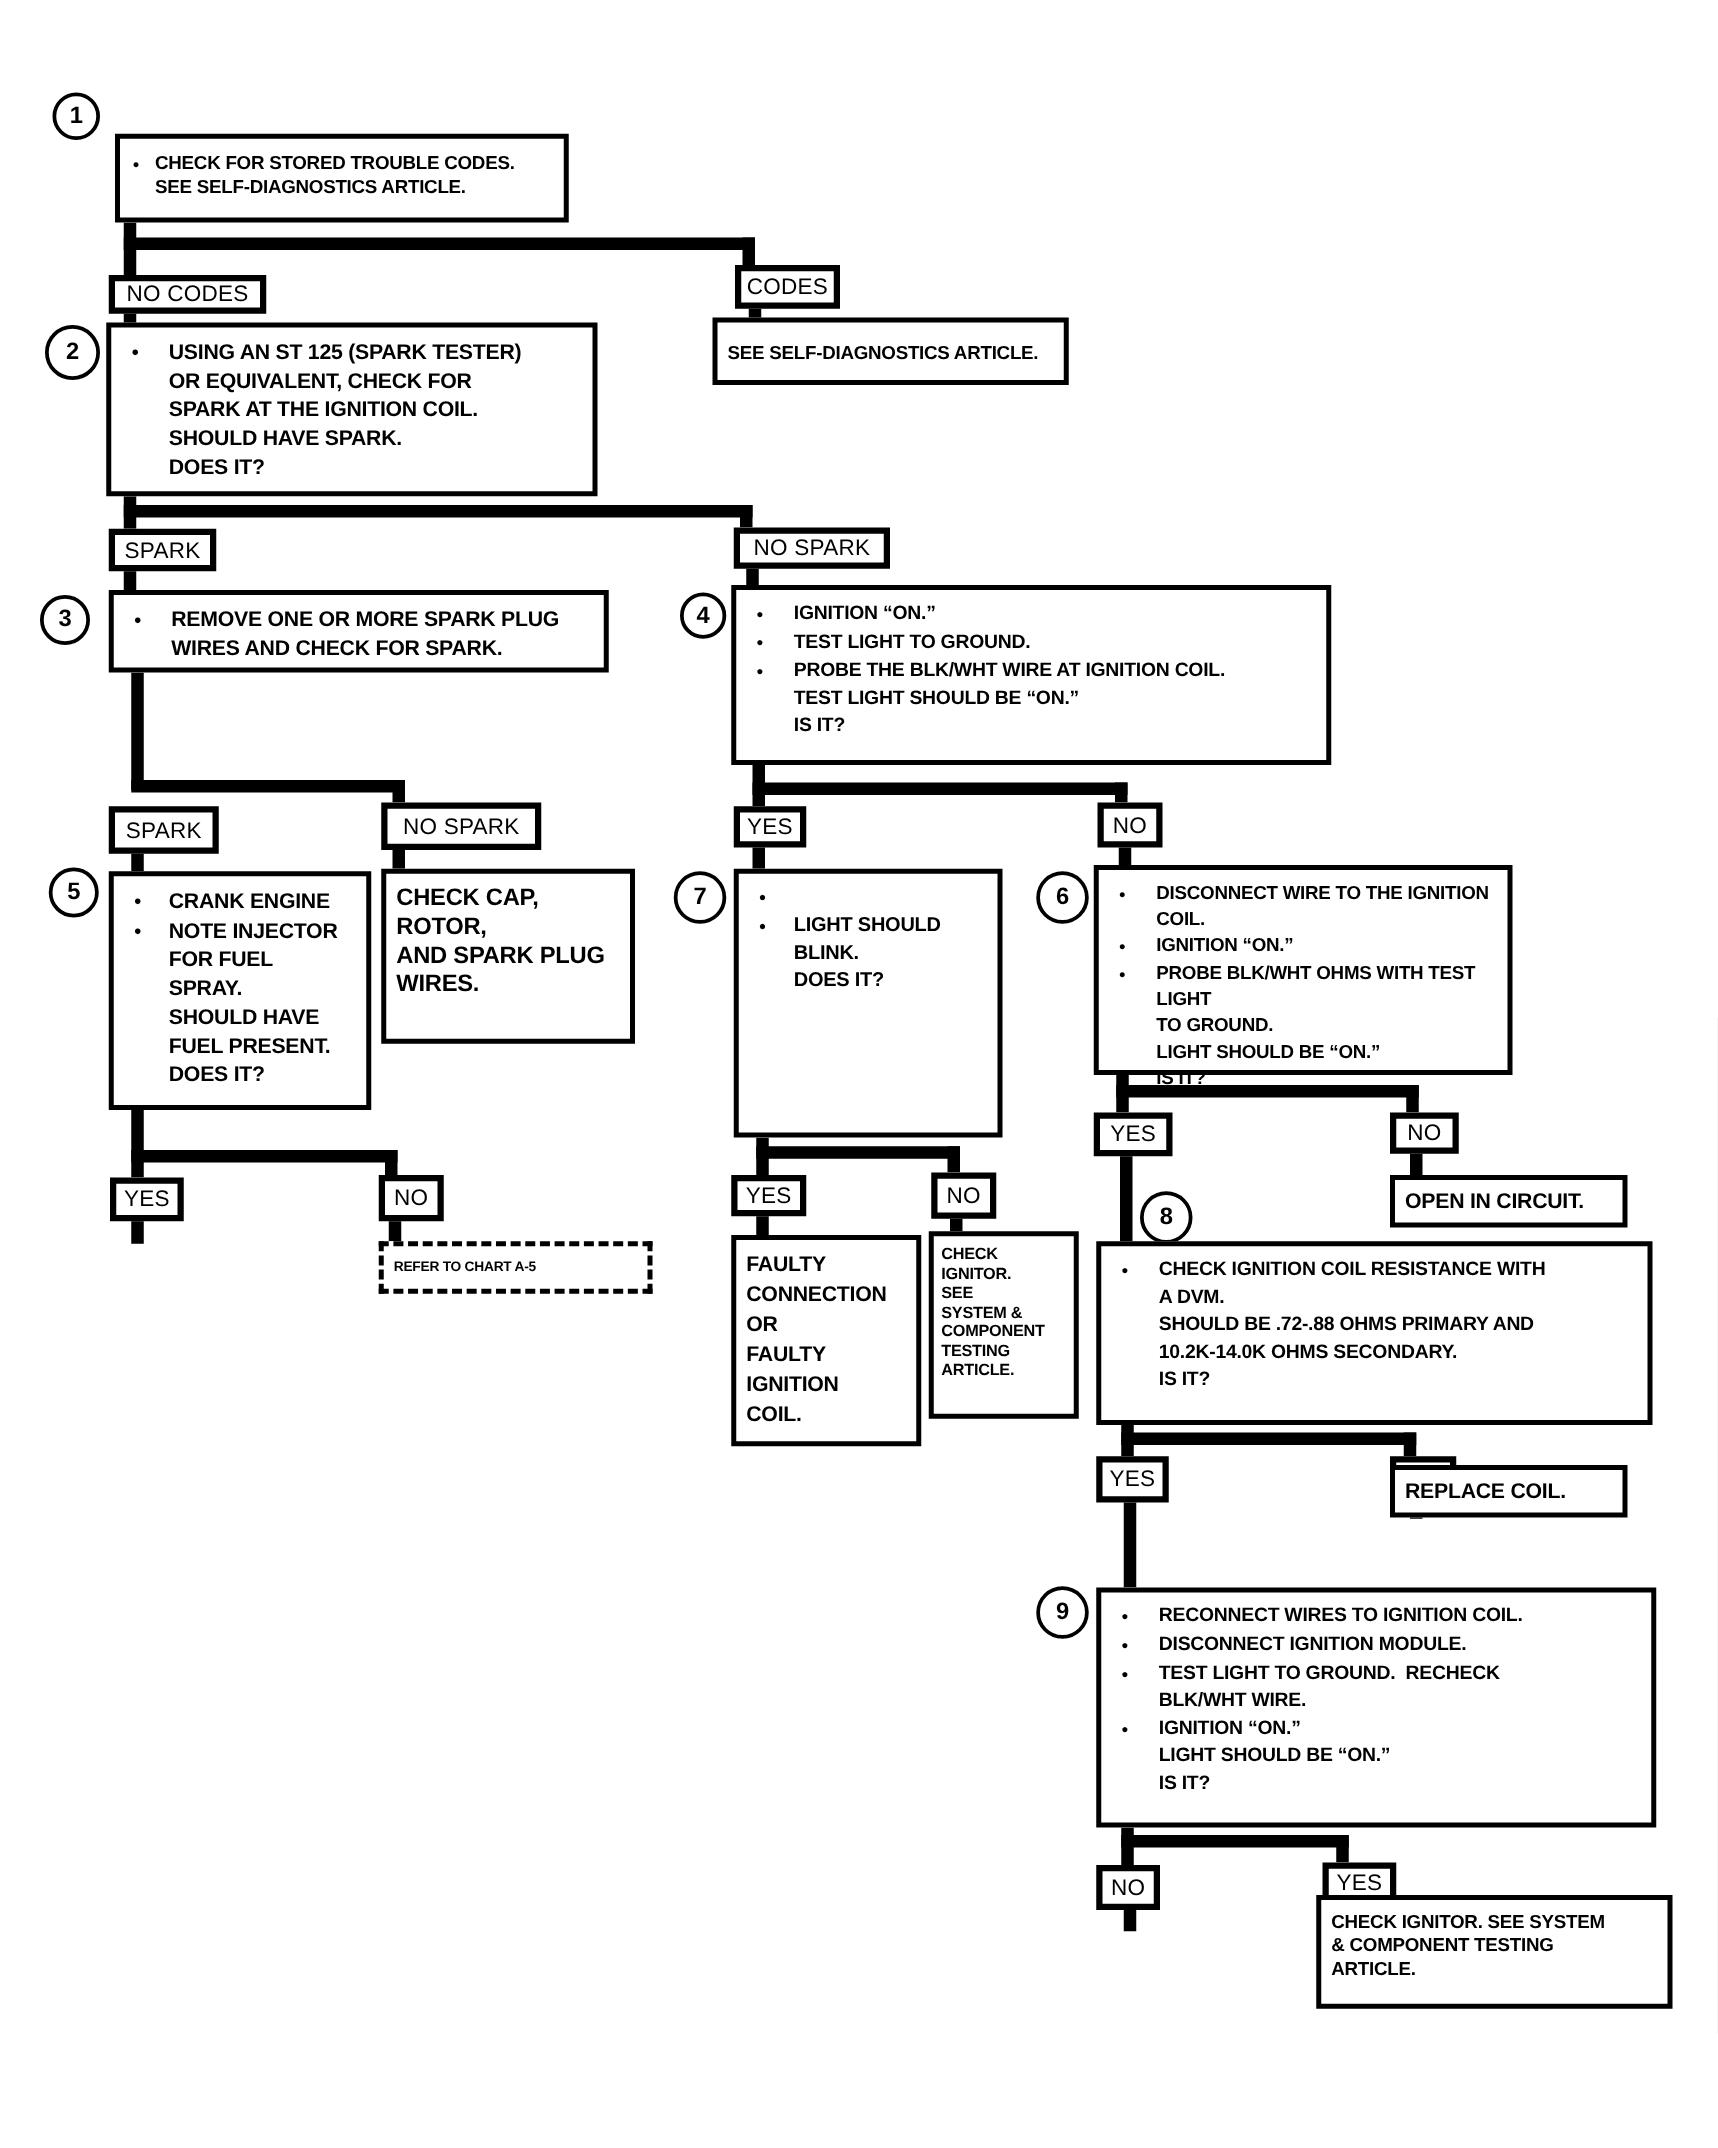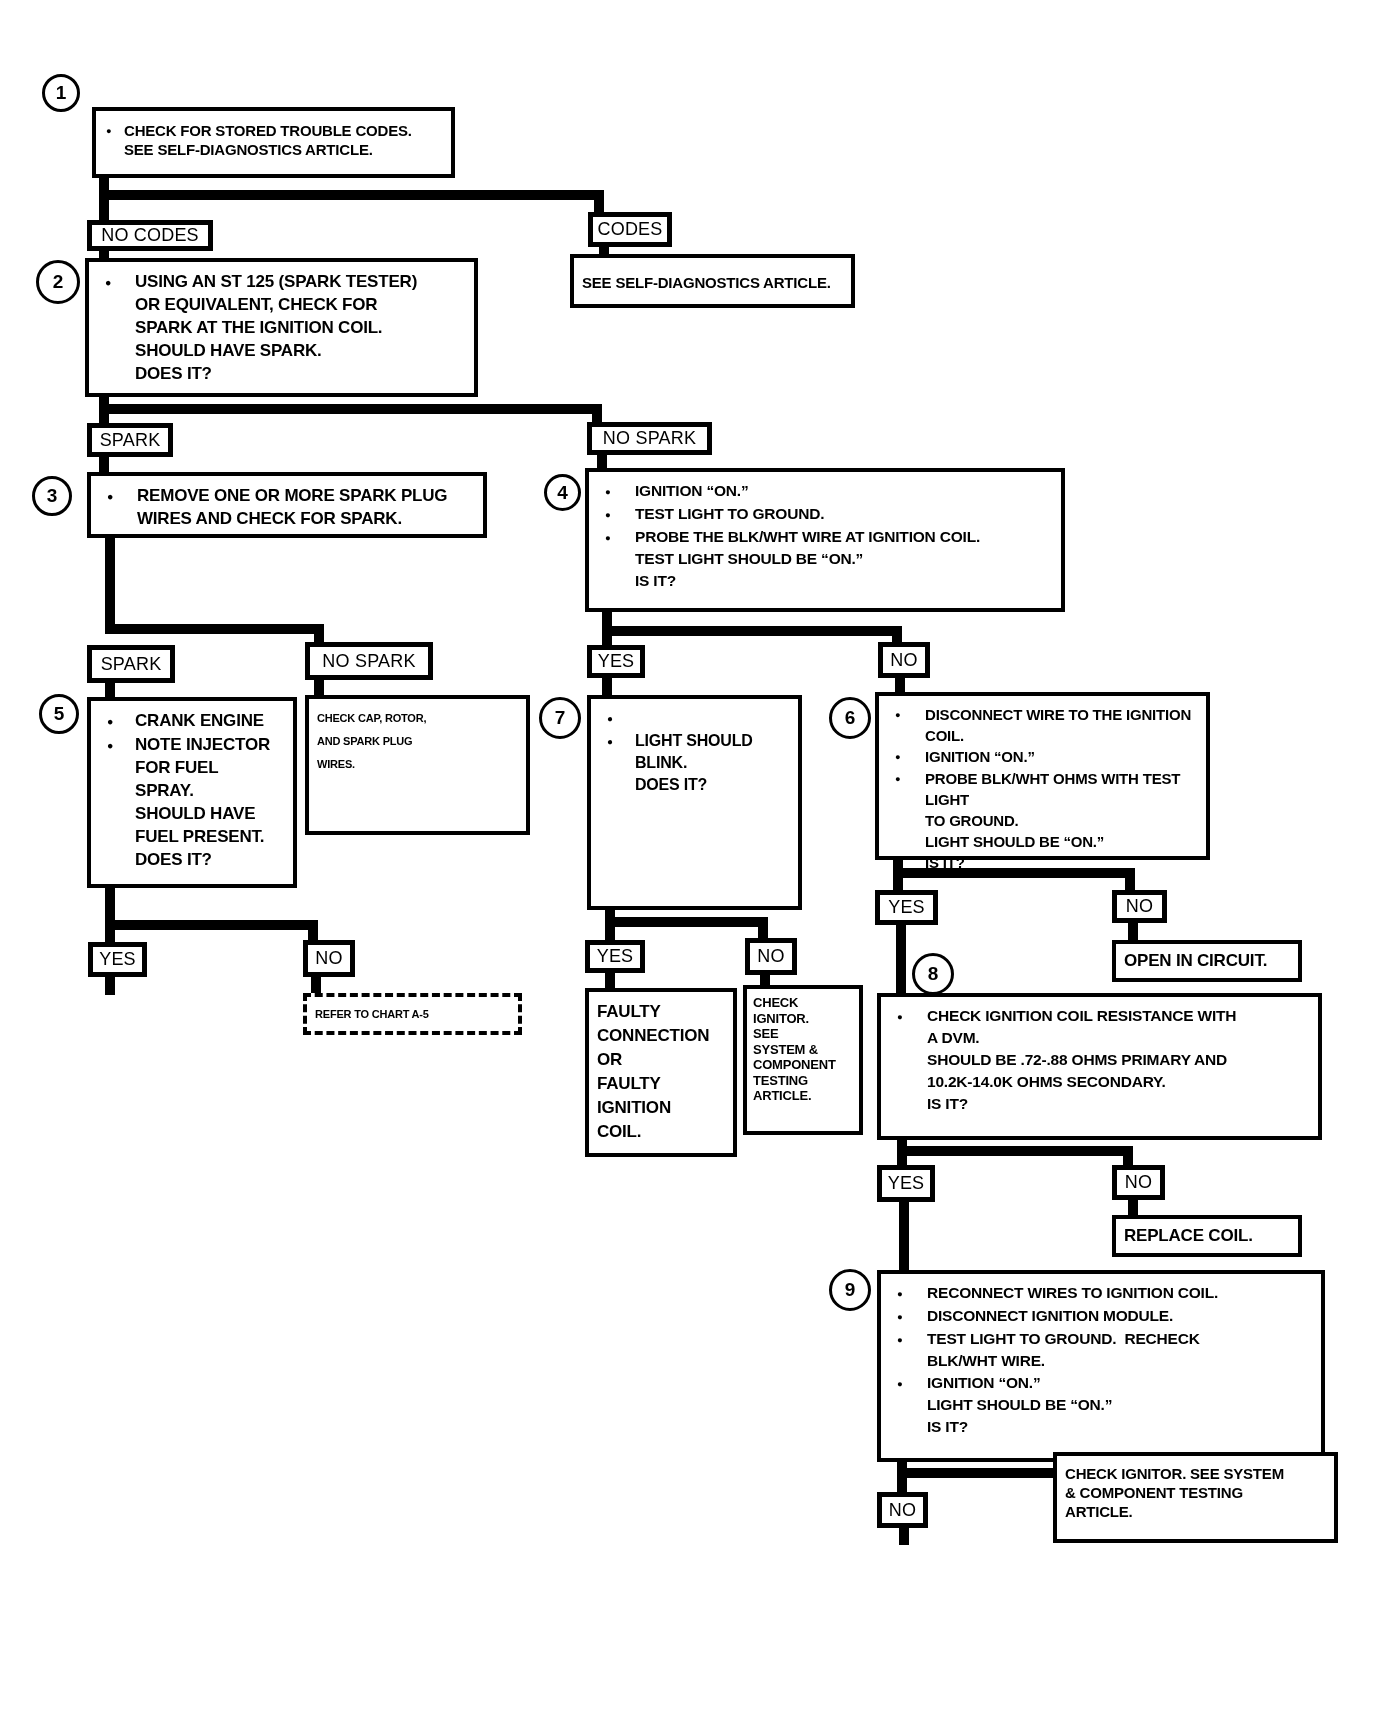--- a/index.html
+++ b/index.html
@@ -161,21 +161,21 @@
       <span class="bullet">●</span>
       <span class="btxt">NOTE INJECTOR
 FOR FUEL
 SPRAY.
 SHOULD HAVE
 FUEL PRESENT.
 DOES IT?</span>
     </div>
   </div>
 
-  <div class="node term" style="left:305px;top:695px;width:225px;height:140px;font-size:11px;line-height:23px">CHECK CAP, ROTOR,
+  <div class="node term" style="left:305px;top:695px;width:203px;height:140px;font-size:19px;line-height:23px">CHECK CAP, ROTOR,
 AND SPARK PLUG
 WIRES.</div>
 
   <div class="lbl" style="left:88px;top:942px;width:59px;height:35px">YES</div>
   <div class="lbl" style="left:303px;top:940px;width:52px;height:37px">NO</div>
 
   <div class="node term dashed" style="left:303px;top:993px;width:219px;height:42px;font-size:11px;line-height:20px;padding-top:7px">REFER TO CHART A-5</div>
 
   <div class="lbl" style="left:587px;top:645px;width:58px;height:33px">YES</div>
   <div class="lbl" style="left:878px;top:642px;width:52px;height:36px">NO</div>
@@ -239,21 +239,21 @@
 A DVM.
 SHOULD BE .72-.88 OHMS PRIMARY AND
 10.2K-14.0K OHMS SECONDARY.
 IS IT?</span>
     </div>
   </div>
 
   <div class="lbl" style="left:877px;top:1165px;width:58px;height:37px">YES</div>
   <div class="lbl" style="left:1112px;top:1165px;width:53px;height:35px">NO</div>
 
-  <div class="node term" style="left:1112px;top:1215px;width:190px;height:42px;font-size:17px;line-height:22px;padding-top:6px">REPLACE COIL.</div>
+  <div class="node term" style="left:1112px;top:1172px;width:190px;height:42px;font-size:17px;line-height:22px;padding-top:6px">REPLACE COIL.</div>
 
   <div class="node step" style="left:877px;top:1270px;width:448px;height:192px;font-size:15.5px;line-height:22px">
     <div class="brow">
       <span class="bullet">●</span>
       <span class="btxt">RECONNECT WIRES TO IGNITION COIL.</span>
     </div>
     <div class="brow">
       <span class="bullet">●</span>
       <span class="btxt">DISCONNECT IGNITION MODULE.</span>
     </div>
@@ -266,17 +266,17 @@
       <span class="bullet">●</span>
       <span class="btxt">IGNITION “ON.”
 LIGHT SHOULD BE “ON.”
 IS IT?</span>
     </div>
   </div>
 
   <div class="lbl" style="left:877px;top:1492px;width:51px;height:36px">NO</div>
   <div class="lbl" style="left:1058px;top:1490px;width:59px;height:33px">YES</div>
 
-  <div class="node term" style="left:1053px;top:1452px;width:285px;height:91px;font-size:15px;line-height:19px">CHECK IGNITOR. SEE SYSTEM
+  <div class="node term" style="left:1053px;top:1516px;width:285px;height:91px;font-size:15px;line-height:19px">CHECK IGNITOR. SEE SYSTEM
 &amp; COMPONENT TESTING
 ARTICLE.</div>
 
 </div>
 
 </body></html>

